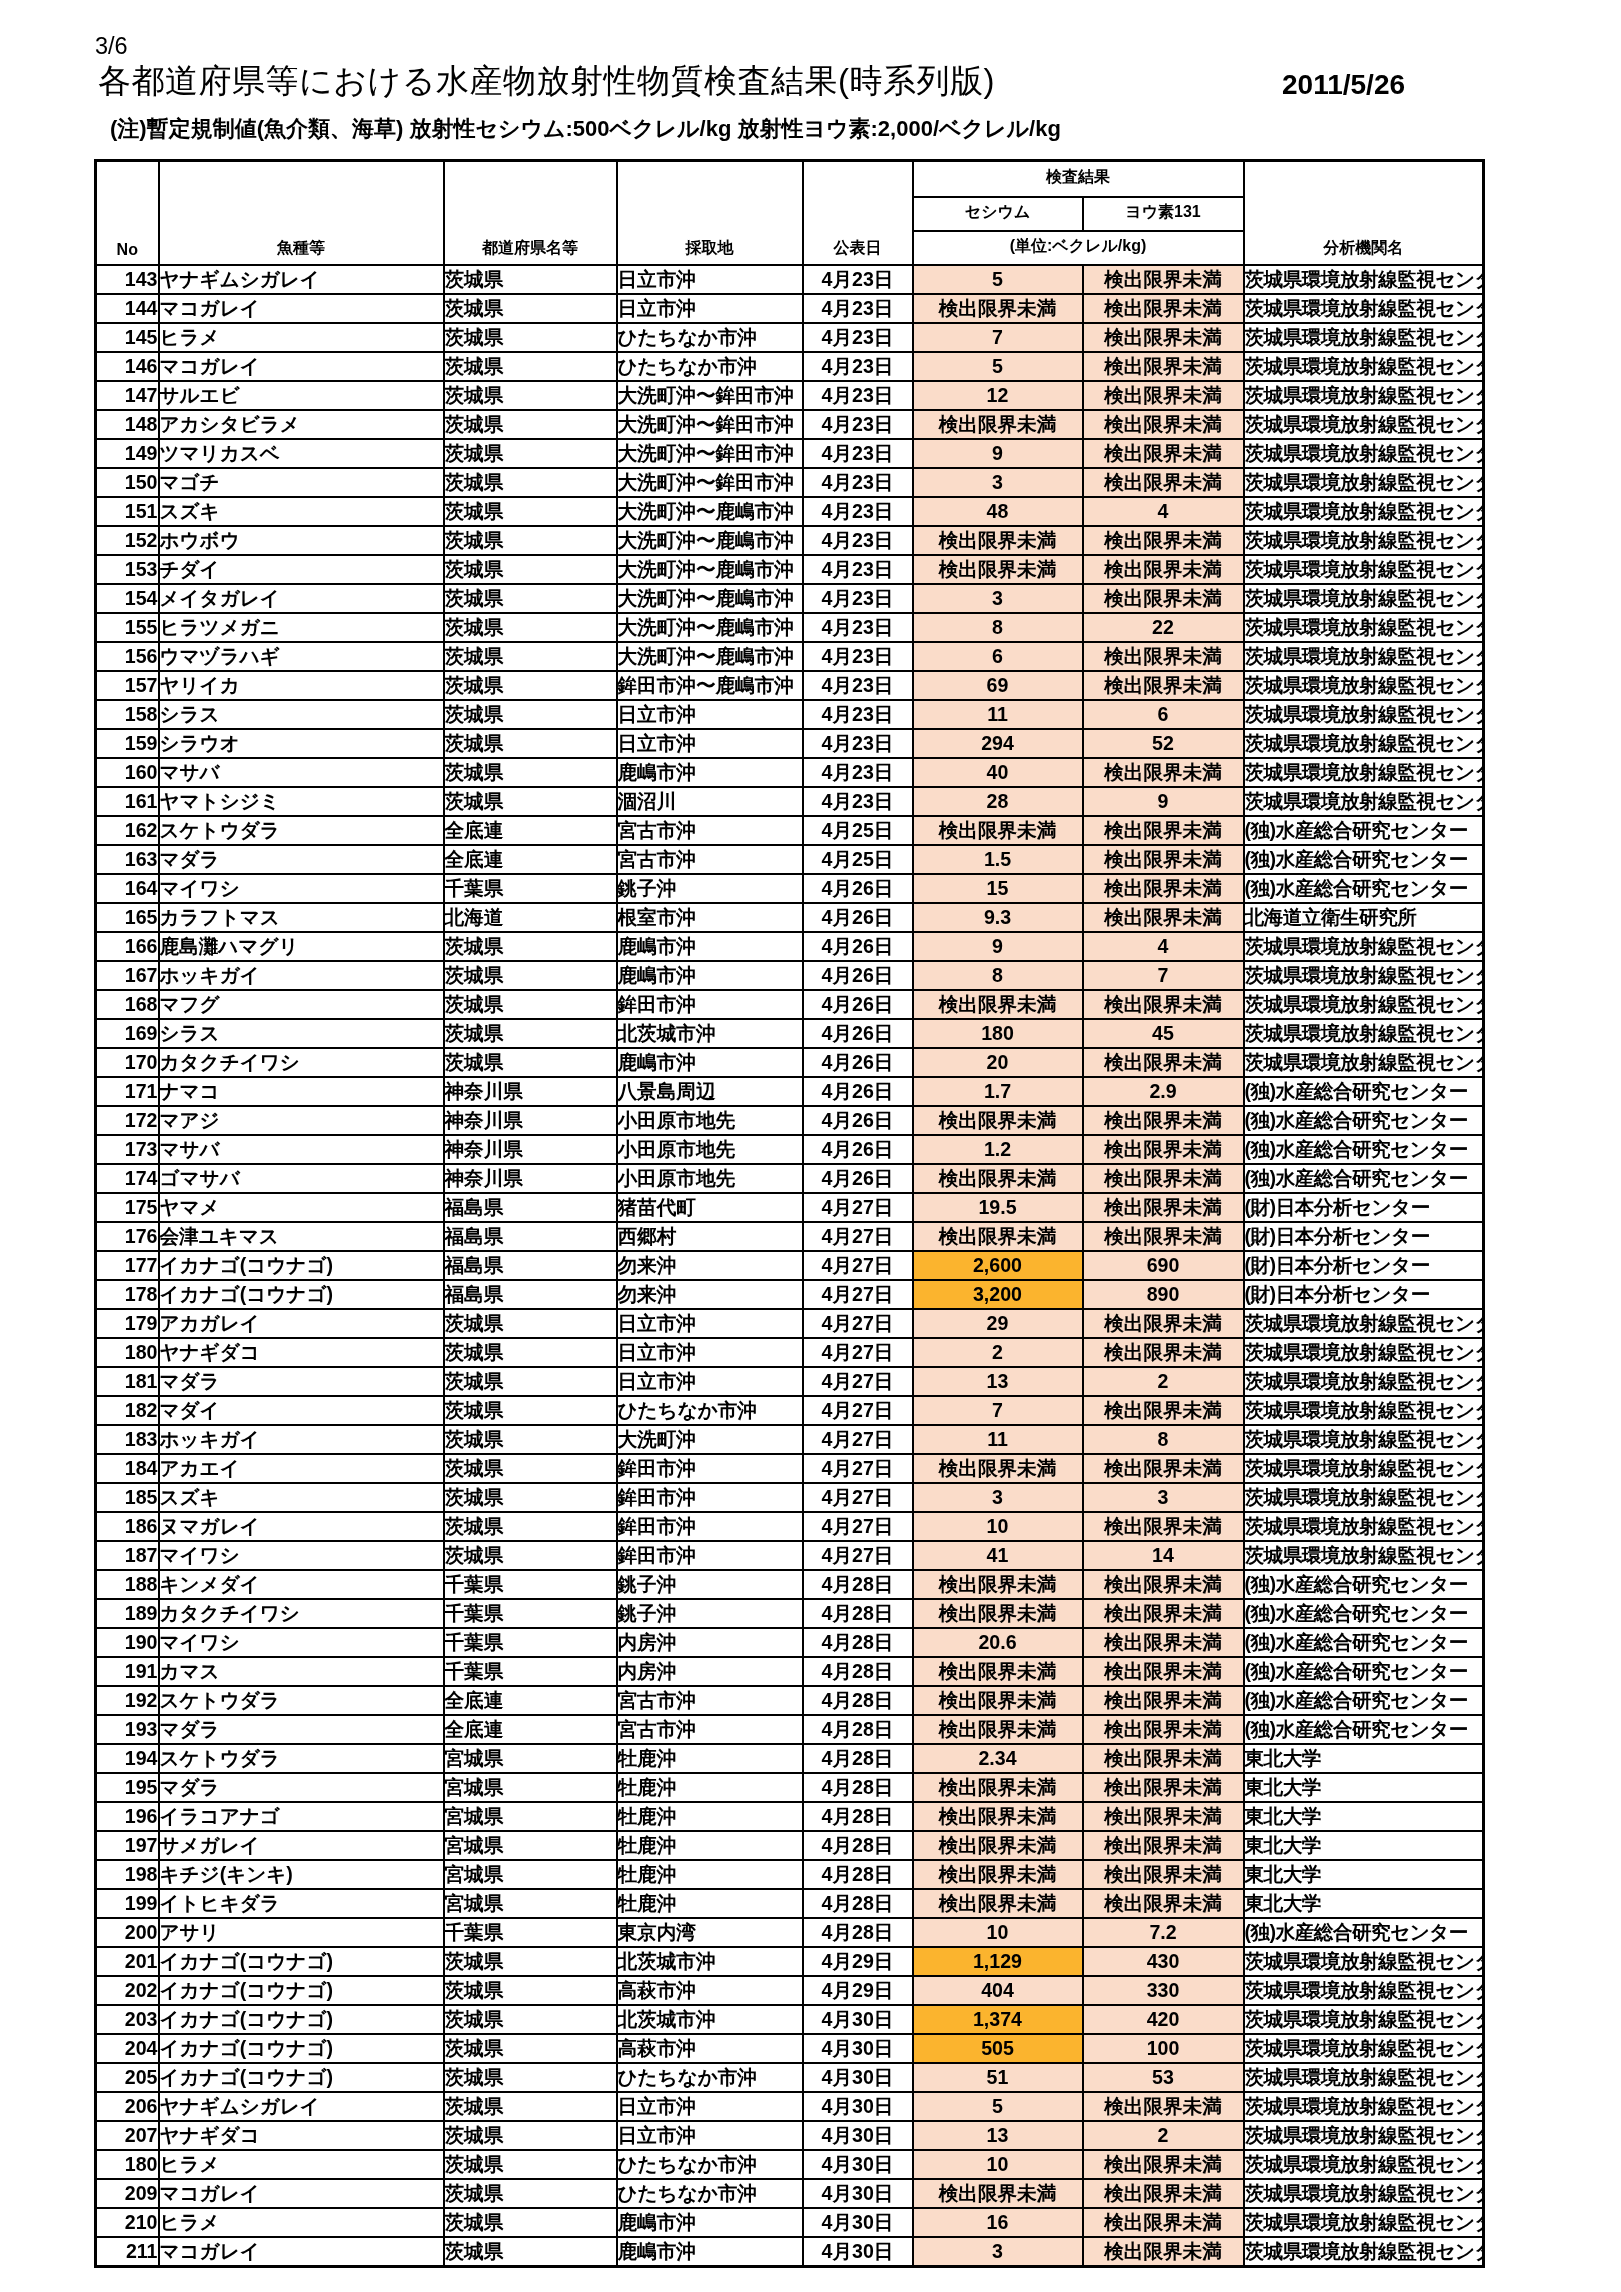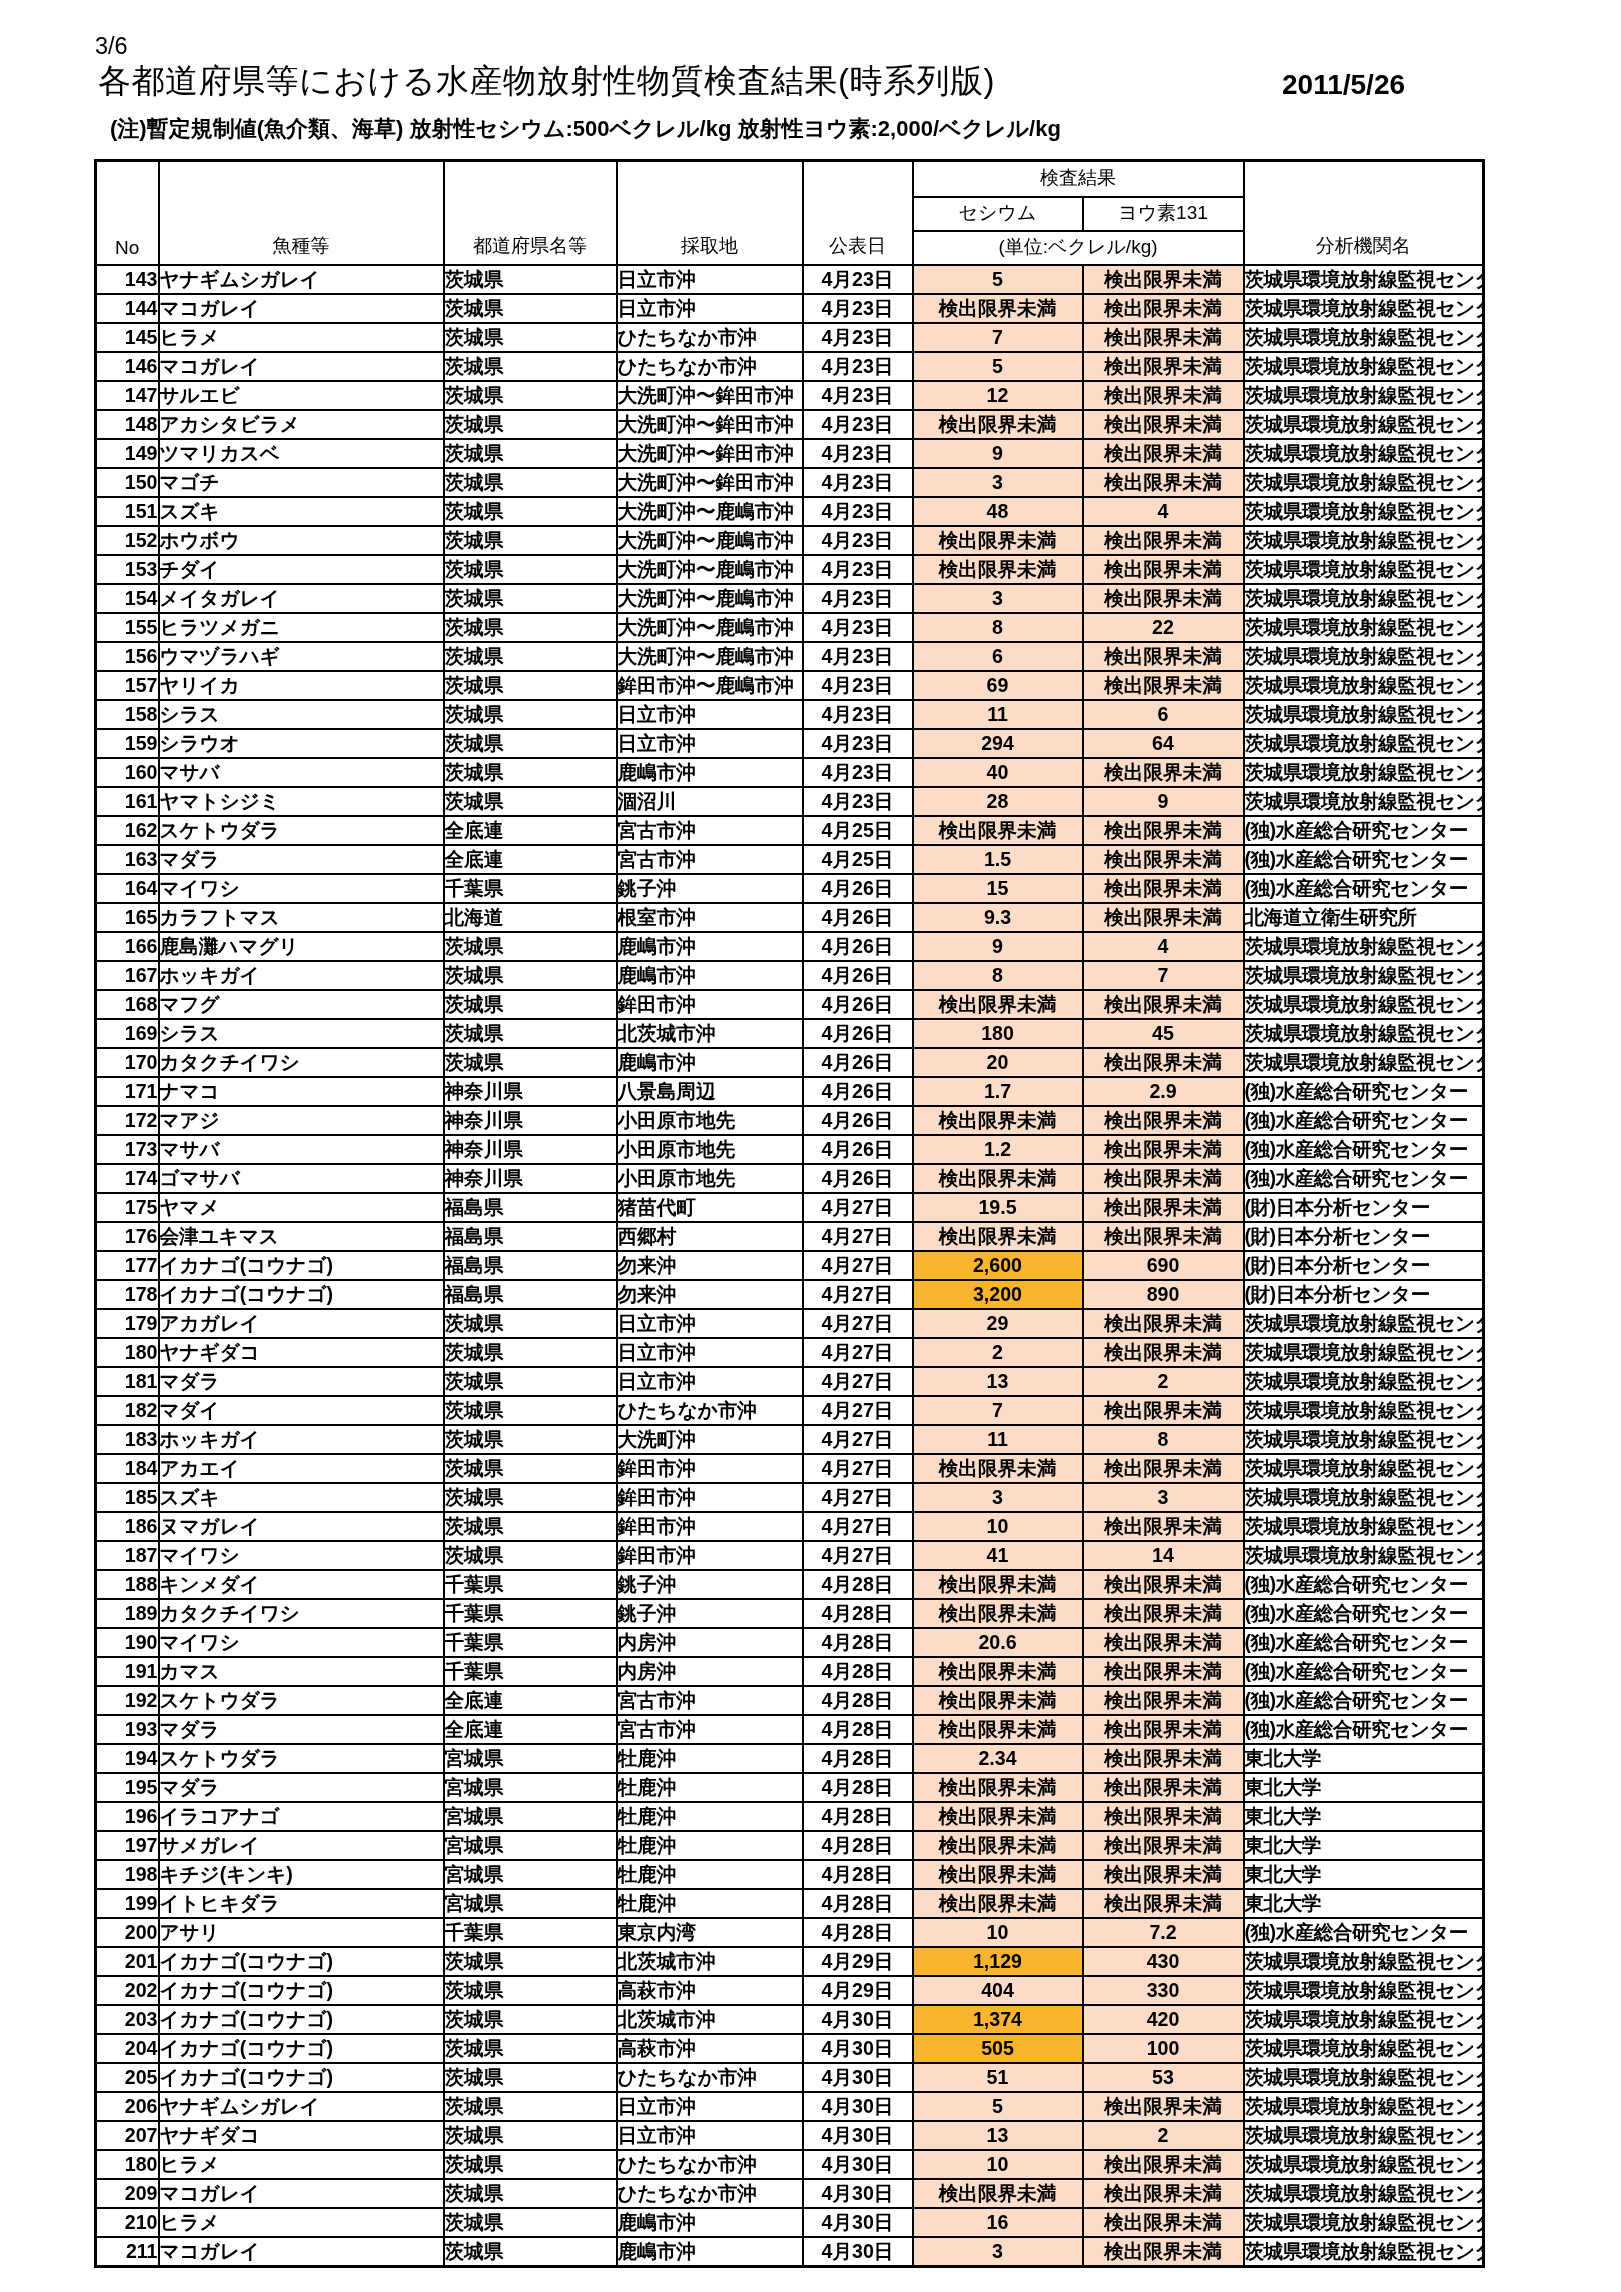--- a/index.html
+++ b/index.html
@@ -20,21 +20,21 @@
     position:absolute; left:94px; top:159px; width:1387px;
     border-collapse:collapse; table-layout:fixed; background:#fff;
     border:3.9px solid #000;
   }
   .results th, .results td {
     border:2px solid #000;
     overflow:hidden; white-space:nowrap;
     padding:0;
   }
   .results thead th {
-    font-size:19px; font-weight:normal; text-align:center; vertical-align:bottom;
+    font-size:16px; font-weight:bold; text-align:center; vertical-align:bottom;
     padding-bottom:4.9px;
   }
   .results thead tr.hr1 { height:36px; }
   .results thead tr.hr2 { height:34px; }
   .results thead tr.hr3 { height:34px; }
   .results thead th.mid { vertical-align:middle; padding-bottom:2px; }
   .results tbody td {
     height:24.5px; font-size:19.6px; font-weight:bold;
     border-top-width:2.9px; border-bottom-width:2.9px;
   }
@@ -250,21 +250,21 @@
     <td class="c-io">6</td>
     <td class="c-in">茨城県環境放射線監視センター</td>
   </tr>
         <tr>
     <td class="c-no">159</td>
     <td class="c-sp">シラウオ</td>
     <td class="c-pf">茨城県</td>
     <td class="c-lc">日立市沖</td>
     <td class="c-dt">4月23日</td>
     <td class="c-cs">294</td>
-    <td class="c-io">64</td>
+    <td class="c-io">52</td>
     <td class="c-in">茨城県環境放射線監視センター</td>
   </tr>
         <tr>
     <td class="c-no">160</td>
     <td class="c-sp">マサバ</td>
     <td class="c-pf">茨城県</td>
     <td class="c-lc">鹿嶋市沖</td>
     <td class="c-dt">4月23日</td>
     <td class="c-cs">40</td>
     <td class="c-io lt">検出限界未満</td>

